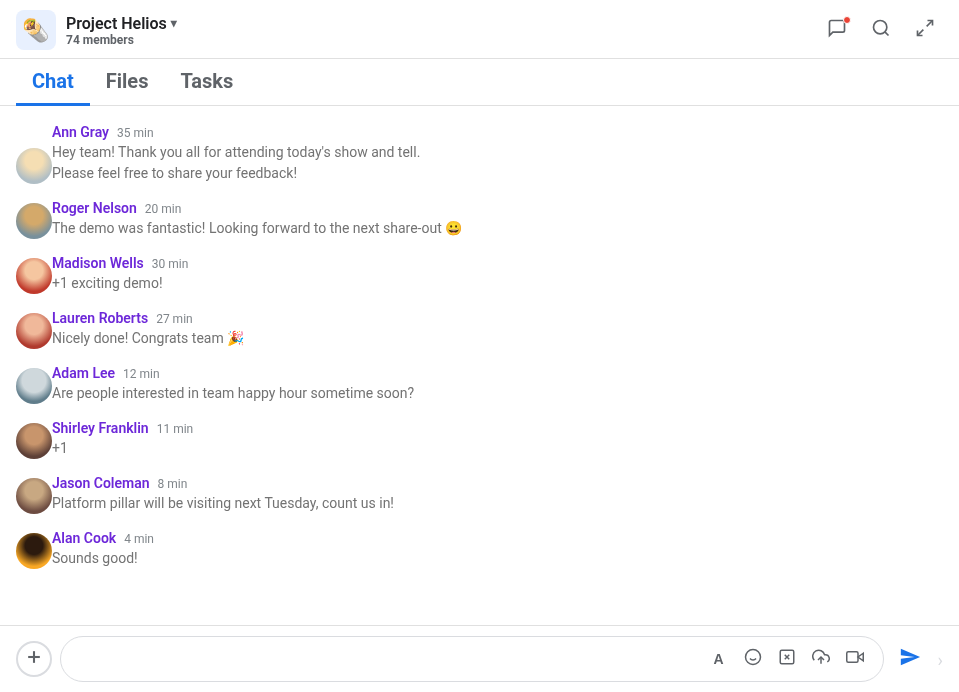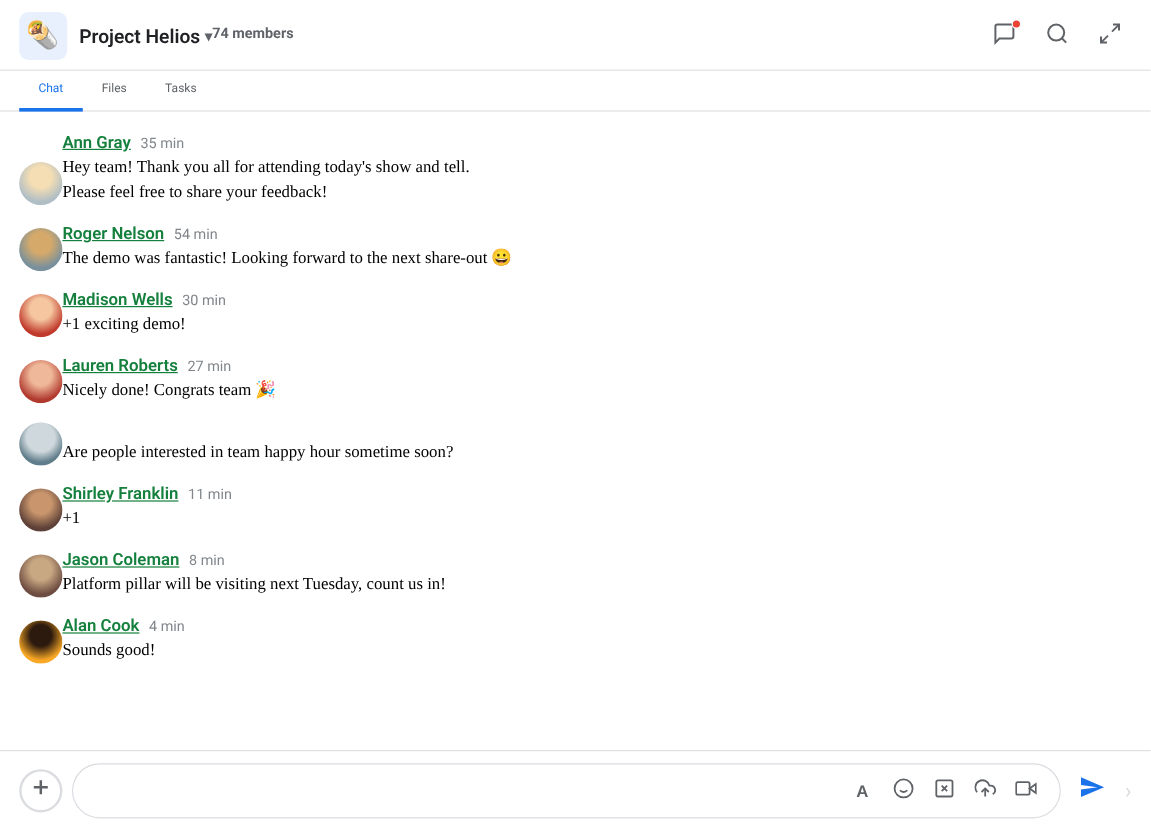--- a/index.html
+++ b/index.html
@@ -32,21 +32,21 @@
       height: 40px;
       background: #e8f0fe;
       border-radius: 8px;
       display: flex;
       align-items: center;
       justify-content: center;
       font-size: 22px;
     }
     .header-title-block {
       display: flex;
-      flex-direction: row;
+      flex-direction: column;
     }
     .header-title {
       display: flex;
       align-items: center;
       gap: 4px;
       font-size: 16px;
       font-weight: 600;
       color: #202124;
     }
     .header-subtitle {
@@ -89,22 +89,22 @@
     }
 
     
     .tabs {
       display: flex;
       padding: 0 16px;
       border-bottom: 1px solid #e0e0e0;
     }
     .tab {
       padding: 10px 16px;
-      font-size: 10px;
-      font-weight: 400;
+      font-size: 20px;
+      font-weight: 700;
       color: #5f6368;
       cursor: pointer;
       border-bottom: 3px solid transparent;
       margin-bottom: -1px;
     }
     .tab.active {
       color: #1a73e8;
       border-bottom: 3px solid #1a73e8;
     }
 
@@ -144,32 +144,30 @@
     }
     .message-header {
       display: flex;
       align-items: baseline;
       gap: 8px;
       margin-bottom: 2px;
     }
     .message-name {
       font-size: 14px;
       font-weight: 600;
-      color: #15803d;
-      text-decoration: underline;
+      color: #6d28d9;
     }
     .message-time {
       font-size: 12px;
       color: #80868b;
     }
     .message-text {
       font-size: 14px;
-      color: #000000;
+      color: #737373;
       line-height: 1.5;
-      font-family: Liberation Serif, serif;
     }
 
     
     .bottom-bar {
       display: flex;
       align-items: center;
       padding: 10px 16px;
       border-top: 1px solid #e0e0e0;
       gap: 8px;
     }
@@ -306,21 +304,21 @@
         </div>
         <div class="message-text" style="white-space: pre-line;">Hey team! Thank you all for attending today's show and tell.
 Please feel free to share your feedback!</div>
       </div>
     </div>
     <div class="message-row">
       <div class="avatar" style="background: radial-gradient(circle at 50% 35%, rgb(212, 169, 106) 30%, rgb(120, 144, 156) 70%) rgb(120, 144, 156); font-size: 12px; font-weight: 600; color: rgba(255, 255, 255, 0);">RN</div>
       <div class="message-content">
         <div class="message-header">
           <span class="message-name">Roger Nelson</span>
-          <span class="message-time">54 min</span>
+          <span class="message-time">20 min</span>
         </div>
         <div class="message-text" style="white-space: pre-line;">The demo was fantastic! Looking forward to the next share-out 😀</div>
       </div>
     </div>
     <div class="message-row">
       <div class="avatar" style="background: radial-gradient(circle at 50% 35%, rgb(245, 198, 160) 30%, rgb(192, 57, 43) 70%) rgb(192, 57, 43); font-size: 12px; font-weight: 600; color: rgba(255, 255, 255, 0);">MW</div>
       <div class="message-content">
         <div class="message-header">
           <span class="message-name">Madison Wells</span>
           <span class="message-time">30 min</span>
@@ -334,20 +332,24 @@
         <div class="message-header">
           <span class="message-name">Lauren Roberts</span>
           <span class="message-time">27 min</span>
         </div>
         <div class="message-text" style="white-space: pre-line;">Nicely done!  Congrats team 🎉</div>
       </div>
     </div>
     <div class="message-row">
       <div class="avatar" style="background: radial-gradient(circle at 50% 35%, rgb(207, 216, 220) 40%, rgb(96, 125, 139) 70%) rgb(144, 164, 174); font-size: 12px; font-weight: 600; color: rgba(255, 255, 255, 0);">AL</div>
       <div class="message-content">
+        <div class="message-header">
+          <span class="message-name">Adam Lee</span>
+          <span class="message-time">12 min</span>
+        </div>
         <div class="message-text" style="white-space: pre-line;">Are people interested in team happy hour sometime soon?</div>
       </div>
     </div>
     <div class="message-row">
       <div class="avatar" style="background: radial-gradient(circle at 50% 35%, rgb(200, 149, 108) 30%, rgb(93, 64, 55) 70%) rgb(93, 64, 55); font-size: 12px; font-weight: 600; color: rgba(255, 255, 255, 0);">SF</div>
       <div class="message-content">
         <div class="message-header">
           <span class="message-name">Shirley Franklin</span>
           <span class="message-time">11 min</span>
         </div>

